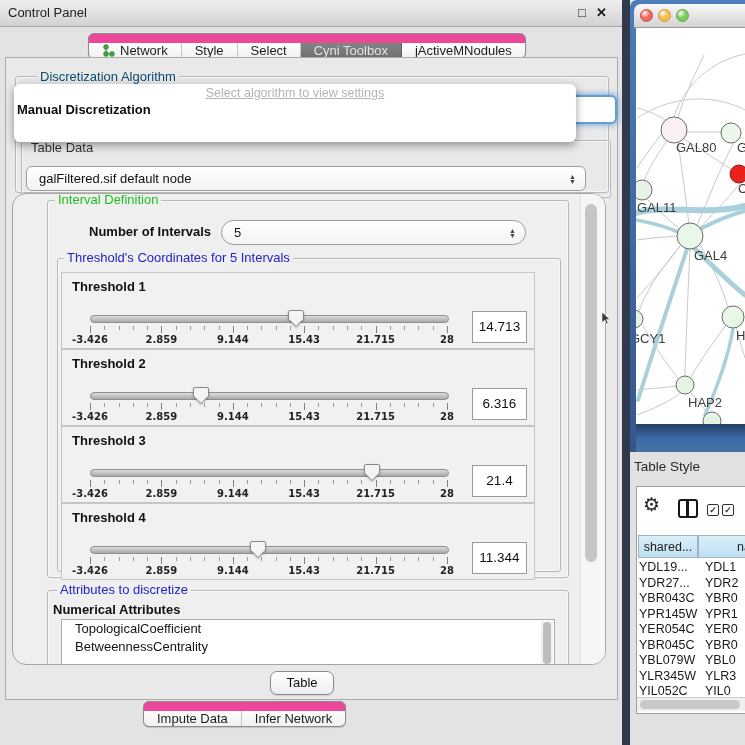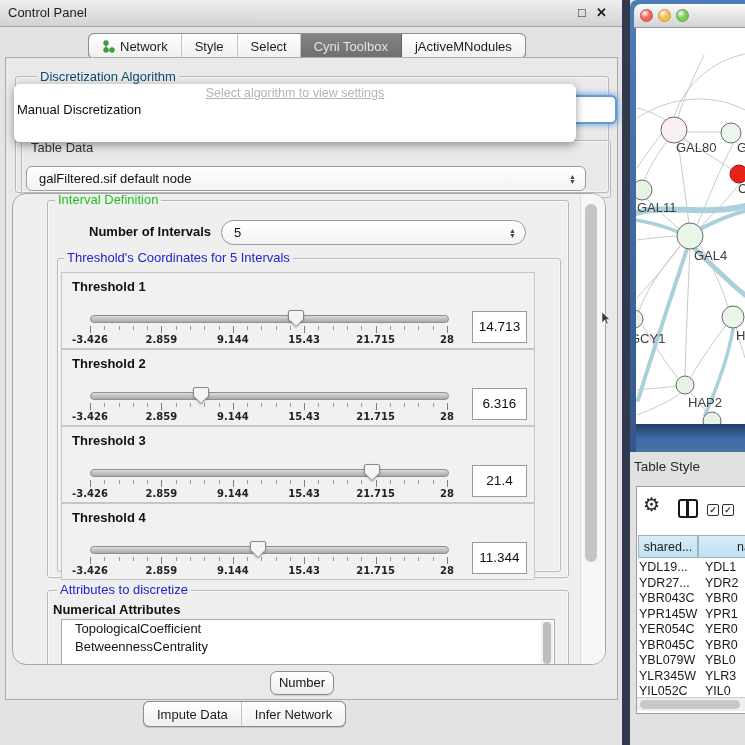--- a/index.html
+++ b/index.html
@@ -9,21 +9,21 @@
   
   .control-panel{left:0;top:0;width:622px;height:745px;background:#e3e3e3;}
   .titlebar{left:0;top:0;width:622px;height:26px;
     background:linear-gradient(#efefef,#d2d2d2);border-bottom:1px solid #a2a2a2;}
   .titlebar .wtitle{position:absolute;left:8px;top:5px;font-size:13px;color:#1d1d1d;}
   .win-ic{position:absolute;top:5px;font-size:13px;color:#1b1b1b;cursor:default;}
   .ic-float{left:578px;} .ic-close{left:596px;font-weight:bold;}
 
   
   .seg{display:flex;height:24px;border:1px solid #8d8d8d;border-radius:6px;
-    overflow:hidden;background:#4d7c0f;box-shadow:0 1px 1px rgba(0,0,0,.15);}
+    overflow:hidden;background:#ec4899;box-shadow:0 1px 1px rgba(0,0,0,.15);align-items:flex-end;}
   .seg .sg{display:flex;align-items:center;gap:5px;padding:0 13px;font-size:13px;
     color:#1c1c1c;background:linear-gradient(#fefefe,#f0f0f0);
     border-right:1px solid #c3c3c3;white-space:nowrap;cursor:default;}
   .seg .sg:last-child{border-right:none;}
   .seg .sg.sel{background:linear-gradient(#848484,#6f6f6f);color:#e3e3e3;
     border-right:1px solid #5f5f5f;}
 
   .main-panel{left:5px;top:57px;width:611px;height:641px;background:#e9e9e9;
     border:1px solid #ababab;}
 
@@ -38,21 +38,21 @@
     display:flex;flex-direction:column;line-height:5px;font-size:7px;color:#444;}
 
   .focus-ring{border:2px solid #5e9dd6;box-shadow:0 0 5px 2px rgba(100,155,220,.65);
     background:#fff;border-radius:6px;}
 
   
   .popup{left:14px;top:84px;width:562px;height:58px;background:#fff;border-radius:6px;
     box-shadow:0 3px 10px rgba(0,0,0,.4);z-index:40;padding-top:2px;box-sizing:border-box;}
   .popup .ph{text-align:center;font-size:12.5px;color:#b4b4b4;height:15px;line-height:15px;text-decoration:underline;}
   .popup .pi{font-size:13px;color:#0d0d0d;height:17px;line-height:17px;padding-left:3px;}
-  .popup .pi.sel{font-weight:normal;}
+  .popup .pi.sel{font-weight:bold;}
 
   
   .scrollpane{left:12px;top:192px;width:592px;height:470px;background:#efefef;
     border:1px solid #a5a5a5;overflow:hidden;}
   .v-sb-track{position:absolute;right:0;top:0;width:24px;height:100%;
     background:#f6f6f6;border-left:1px solid #dedede;}
   .v-sb-thumb{position:absolute;left:4px;top:10px;width:12px;height:358px;
     background:#c5c5c5;border-radius:6px;}
 
   .th-panel{position:absolute;left:48px;width:472px;height:75px;
@@ -374,21 +374,21 @@
         <div class="list-sb">
             <div class="t"></div>
           </div>
       </div>
 
       <div class="v-sb-track">
         <div class="v-sb-thumb"></div>
       </div>
     </div>
 
-    <div class="button" style="left:264px;top:613px;width:62px;height:22px;line-height:22px;">Number</div>
+    <div class="button" style="left:264px;top:613px;width:62px;height:22px;line-height:22px;">Table</div>
   </div>
 
   <div class="abs seg" style="left:143px;top:701px;" id="bottom-tabs">
       <div class="sg">
         <span>Impute Data</span>
       </div>
       <div class="sg">
         <span>Infer Network</span>
       </div>
     </div>

